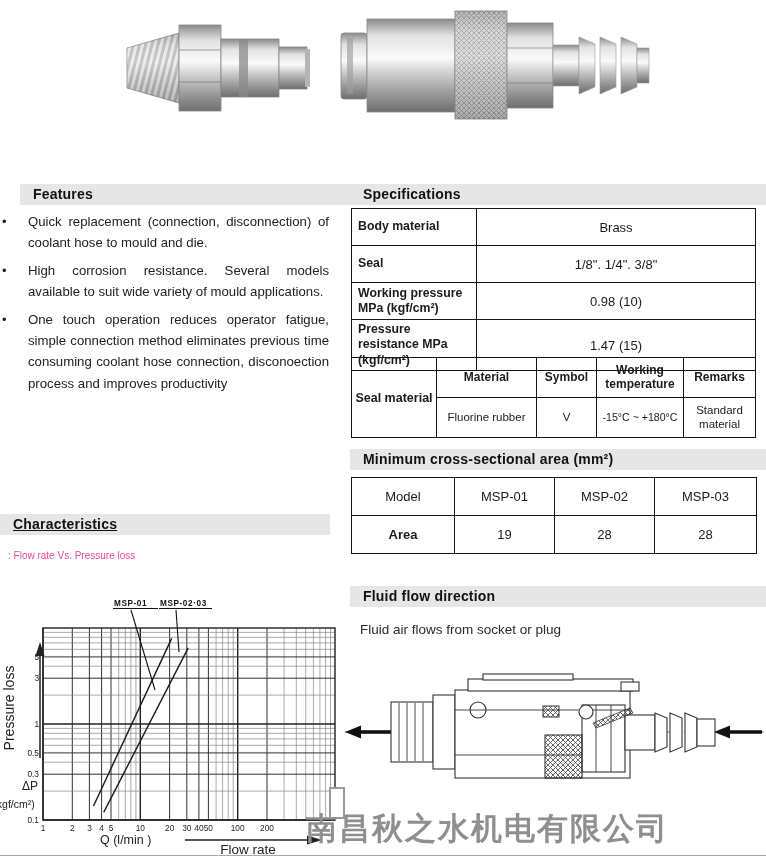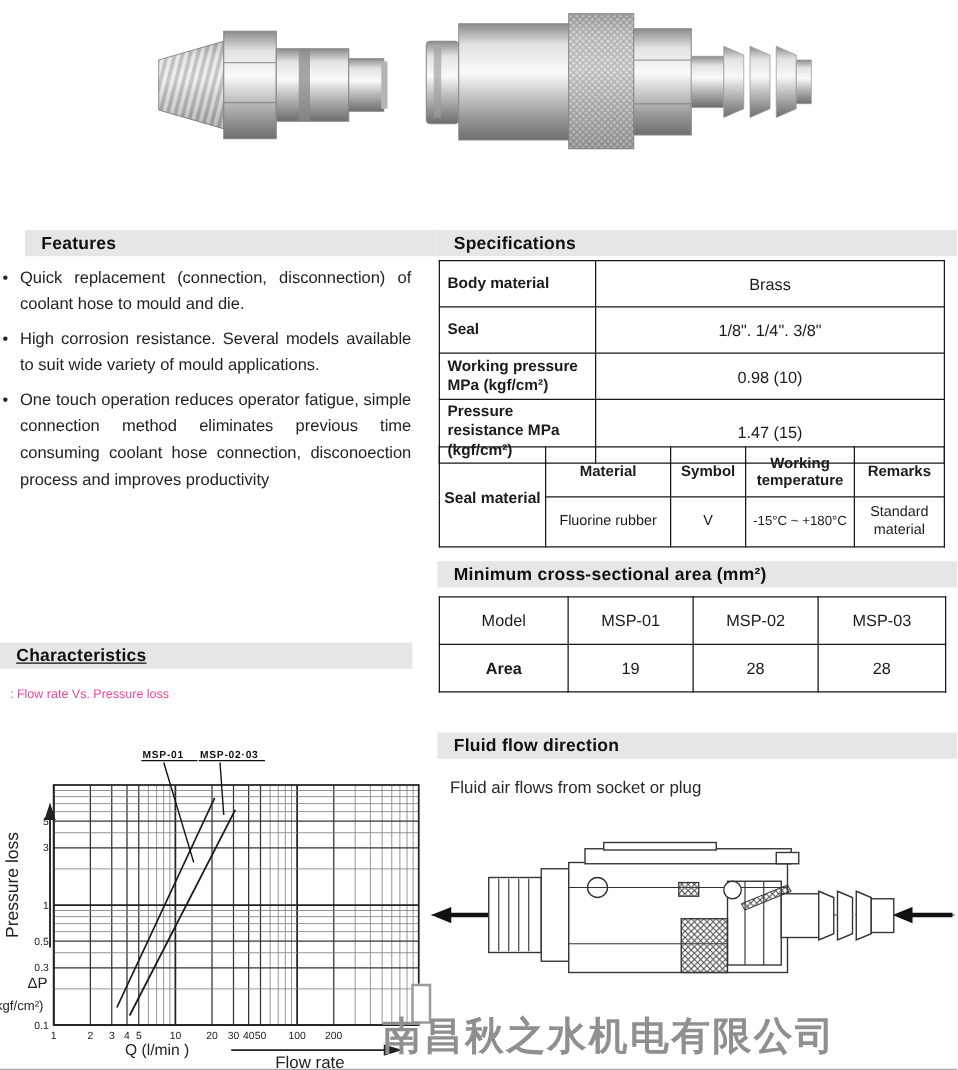--- a/index.html
+++ b/index.html
@@ -8,21 +8,21 @@
     font-family:"Liberation Sans", sans-serif;color:#1b1b1b;overflow:hidden;
   }
   .abs{position:absolute;}
   .hdr-bar{
     position:absolute;height:21px;background:#e6e6e6;
     font-size:14px;font-weight:bold;line-height:21px;padding-left:13px;
     color:#111;box-sizing:border-box;letter-spacing:0.2px;
   }
   
   .bullets{position:absolute;left:2px;top:211px;width:327px;}
-  .bullet-item{display:flex;margin-bottom:6px;}
+  .bullet-item{display:flex;margin-bottom:6px;gap:12px;}
   .bullet-dot{width:14px;flex:0 0 14px;font-size:13px;line-height:21.4px;color:#222;}
   .bullet-dot::before{content:"\2022";}
   .bullet-text{flex:1;font-size:13.2px;line-height:21.4px;text-align:justify;color:#222;}
   .char-subtitle{position:absolute;left:8px;top:550px;font-size:10px;color:#ec4899;}
   
   table{border-collapse:collapse;table-layout:fixed;}
   td,th{border:1.6px solid #161616;box-sizing:border-box;}
   .spec-table{position:absolute;left:351px;top:208px;width:405px;}
   .spec-table td{height:37px;}
   .spec-label{width:125px;font-weight:bold;font-size:12.3px;text-align:left;padding:2px 3px 2px 6px;line-height:1.25;}

